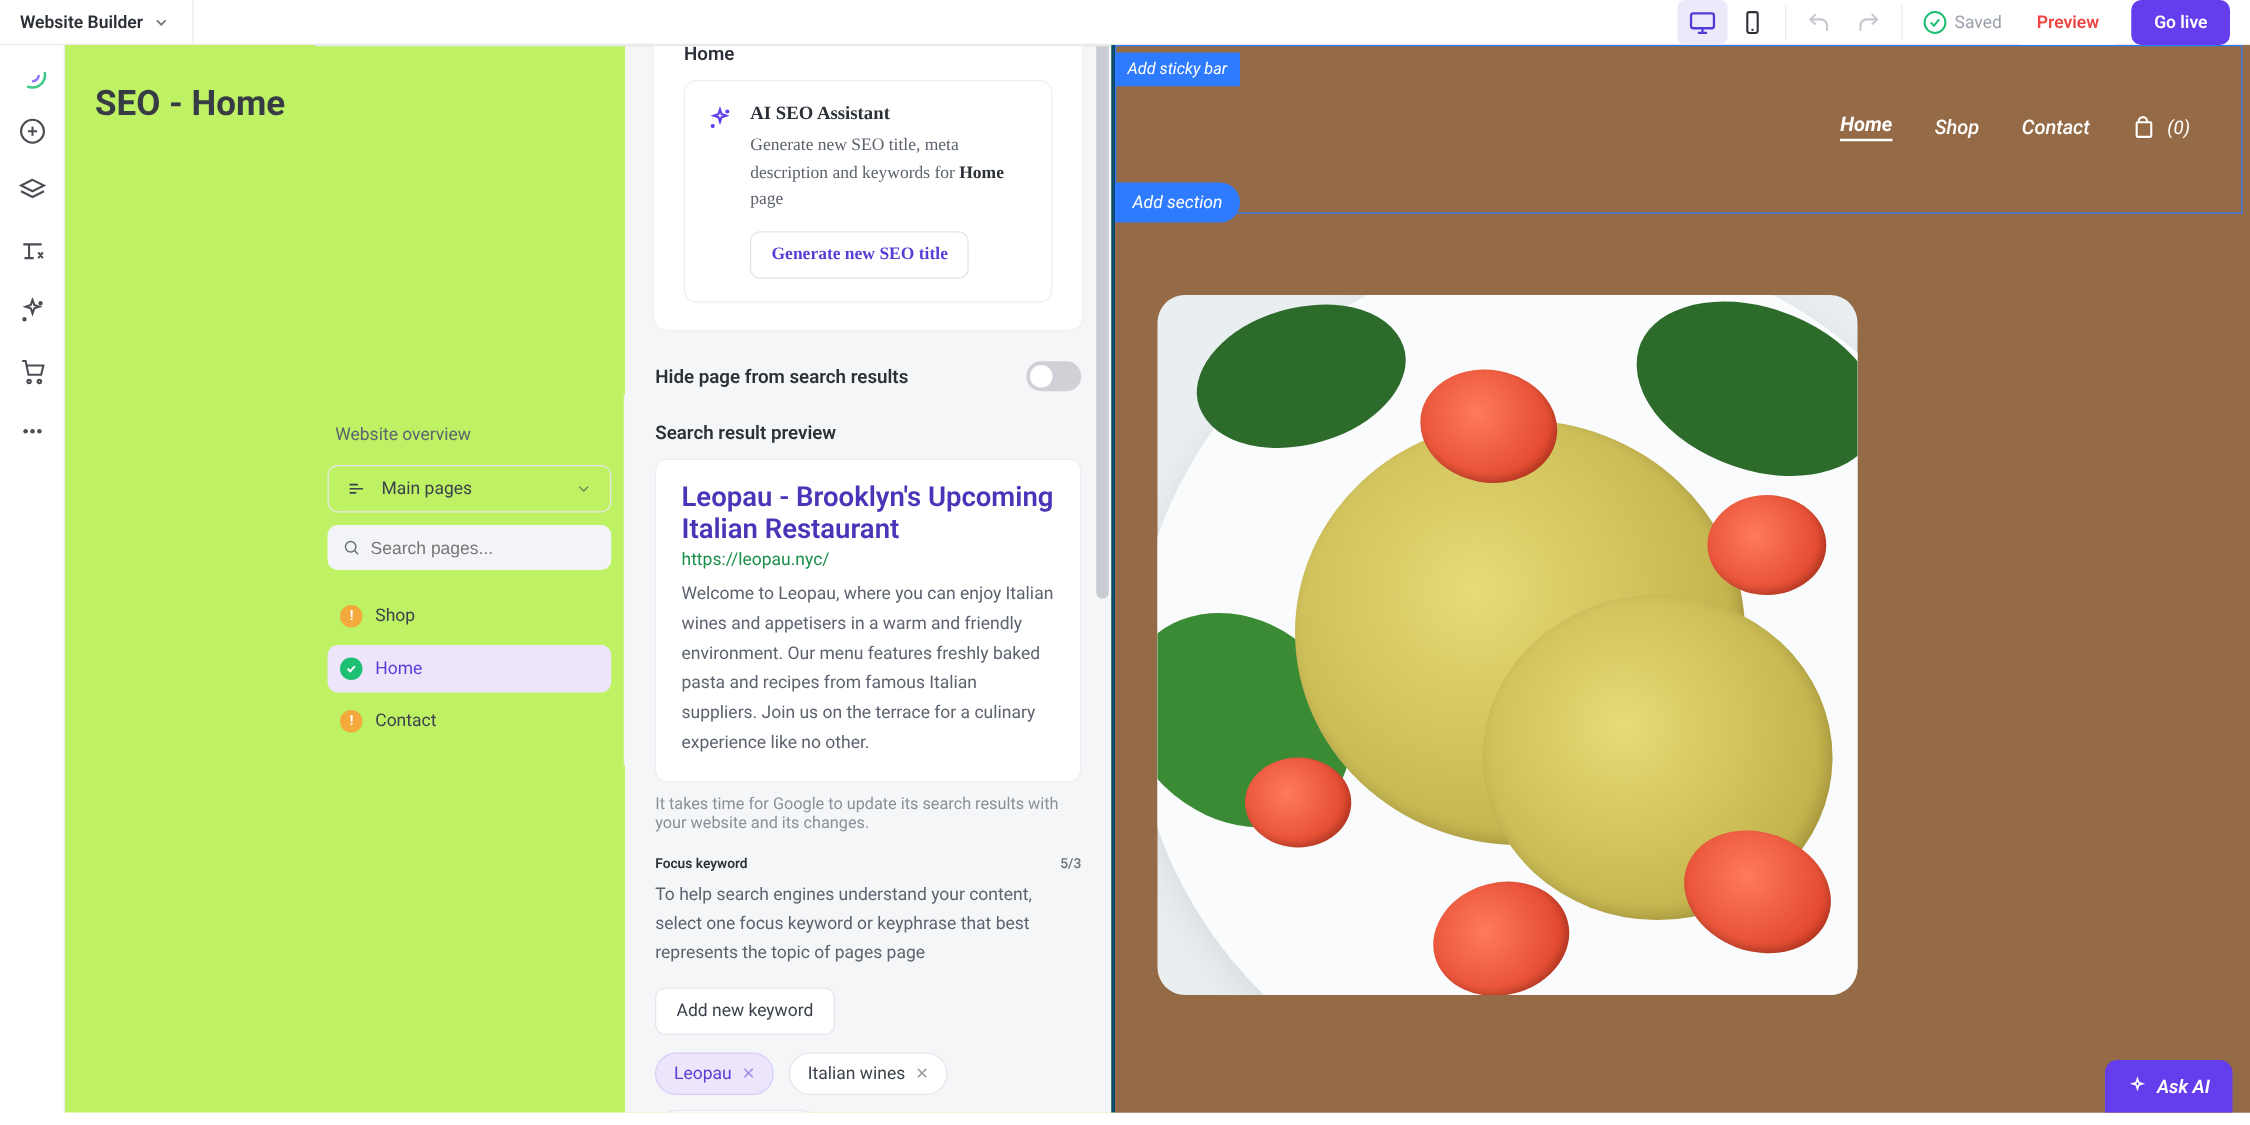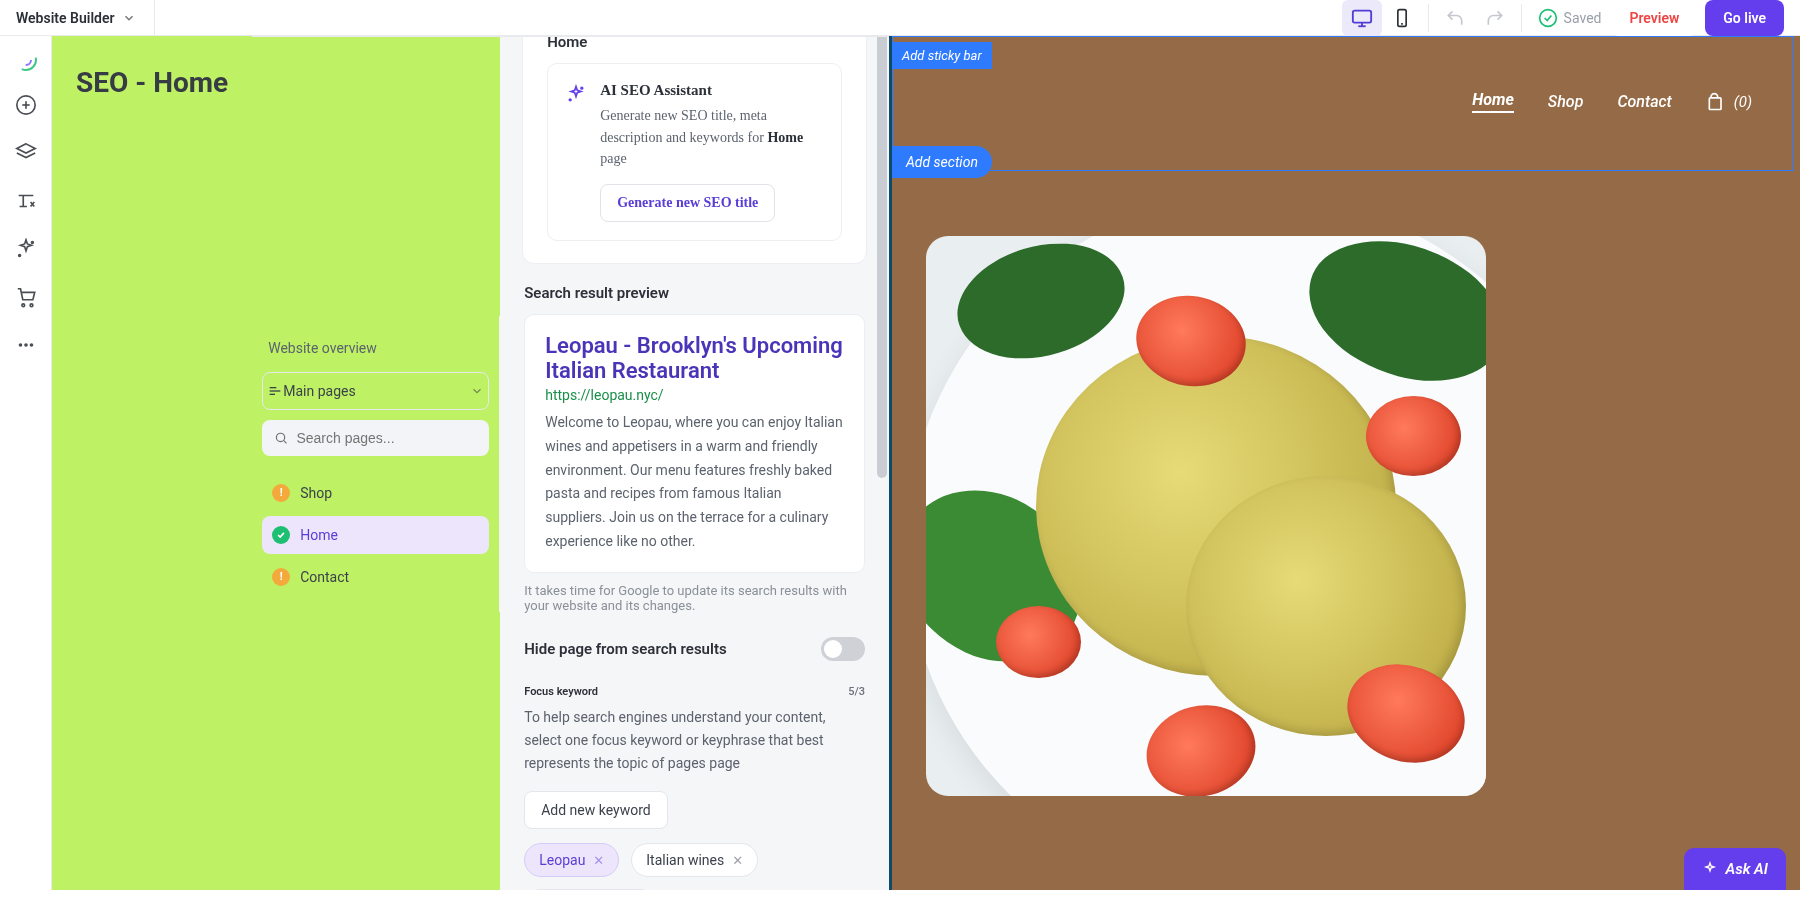--- a/index.html
+++ b/index.html
@@ -24,21 +24,21 @@
   .rail svg{opacity:.85}
   
   .seo-panel{width:840px; border-right:3px solid #0c4a6e; display:flex; flex-direction:row; position:relative; background:#bef264;}
   .seo-head{padding:30px 24px 18px 24px;}
   .seo-head h1{font-size:28px; font-weight:700; color:#373c44;}
   .closebtn{position:absolute; top:16px; right:16px; width:30px;height:30px;display:flex;align-items:center;justify-content:center;color:#3b4049;cursor:pointer;}
   .seo-body{display:flex; flex:1; border-top:1px solid #e9eaee; overflow:hidden;align-items:center;}
   
   .seo-left{width:248px; padding:16px 10px; border-right:1px solid #f1f2f4; overflow:auto;}
   .overview{font-size:14px;color:#5c636e; padding:8px 6px 16px;}
-  .dropdown{display:flex;align-items:center;gap:0;border:1px solid #e7e8ec;border-radius:8px;padding:10px 4px;font-size:14px;color:#3c424c;margin-bottom:10px;}
+  .dropdown{display:flex;align-items:center;gap:12px;border:1px solid #e7e8ec;border-radius:8px;padding:10px 14px;font-size:14px;color:#3c424c;margin-bottom:10px;}
   .dropdown .chev{margin-left:auto;opacity:.6}
   .search{display:flex;align-items:center;gap:8px;background:#f3f4f7;border-radius:8px;padding:10px 12px;margin-bottom:18px;}
   .search input{border:none;background:transparent;outline:none;font-size:14px;color:#3c424c;width:100%}
   .plist{display:flex;flex-direction:column;gap:4px;}
   .pitem{display:flex;align-items:center;gap:10px;padding:10px 10px;border-radius:8px;font-size:14px;color:#3c424c;cursor:pointer}
   .pitem.active{background:#ece5fb;color:#5a3dd6}
   .dot{width:18px;height:18px;border-radius:50%;display:inline-flex;align-items:center;justify-content:center;color:#fff;font-size:11px;font-weight:700}
   .dot.orange{background:#f4a93c}
   .dot.green{background:#1dbf73}
   
@@ -244,35 +244,35 @@
             <div style="flex:1">
               <div class="ai-title">AI SEO Assistant</div>
               <div class="ai-desc">
                 <span>Generate new SEO title, meta description and keywords for </span><b>Home</b><span> page</span>
               </div>
               <div class="btn-outline">Generate new SEO title</div>
             </div>
           </div>
         </div>
 
+        <div class="nocard row" style="margin-top:24px;margin-bottom:24px">
+          <div class="section-title" style="margin:0">Hide page from search results</div>
+          <div class="toggle">
+              <div class="knob"></div>
+            </div>
+        </div>
+
         <div class="nocard">
           <div class="section-title">Search result preview</div>
           <div class="serp">
             <div class="serp-title">Leopau - Brooklyn's Upcoming Italian Restaurant</div>
             <div class="serp-url">https://leopau.nyc/</div>
             <div class="serp-desc">Welcome to Leopau, where you can enjoy Italian wines and appetisers in a warm and friendly environment. Our menu features freshly baked pasta and recipes from famous Italian suppliers. Join us on the terrace for a culinary experience like no other.</div>
           </div>
           <div class="note">It takes time for Google to update its search results with your website and its changes.</div>
-        </div>
-
-        <div class="nocard row" style="margin-top:24px;margin-bottom:24px">
-          <div class="section-title" style="margin:0">Hide page from search results</div>
-          <div class="toggle">
-              <div class="knob"></div>
-            </div>
         </div>
 
         <div class="nocard" style="margin-top:18px">
           <div class="fk-head">
             <span>Focus keyword</span>
             <span class="cnt">5/3</span>
           </div>
           <div class="fk-desc">To help search engines understand your content, select one focus keyword or keyphrase that best represents the topic of pages page</div>
           <div style="margin-top:16px">
             <div class="addchip" style="display:inline-block">Add new keyword</div>

